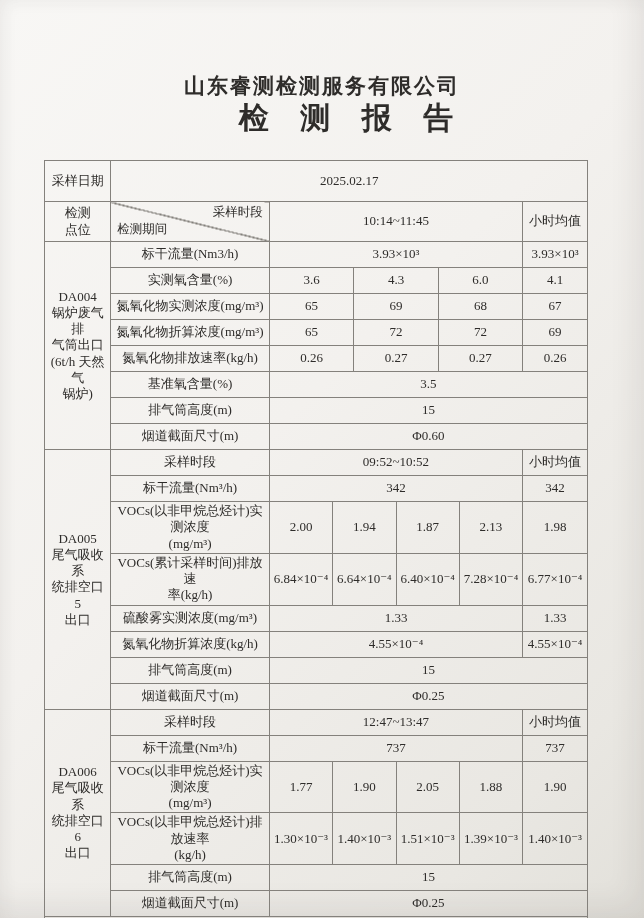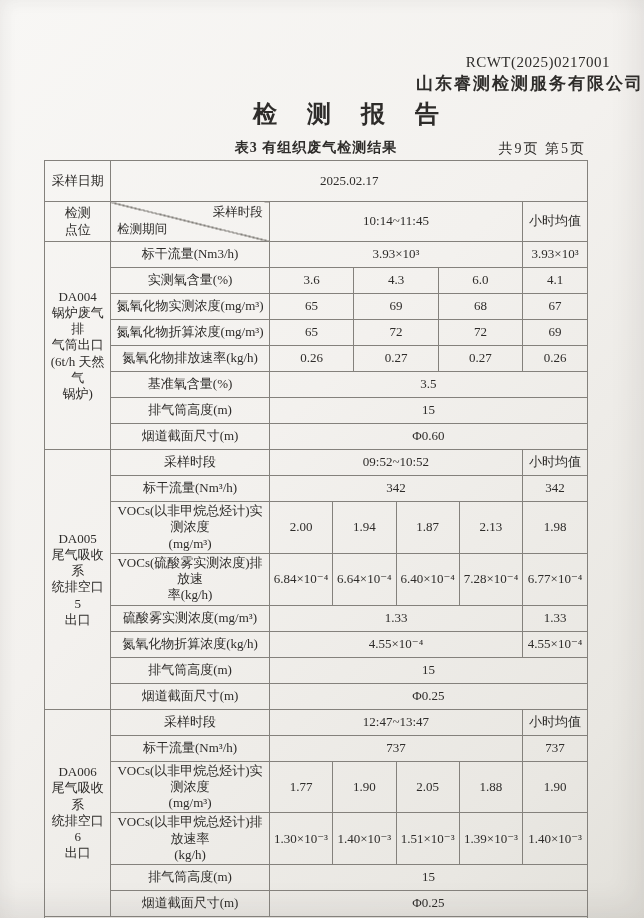--- a/index.html
+++ b/index.html
@@ -12,25 +12,25 @@
     overflow:hidden;
     font-family:"Liberation Serif","DejaVu Serif",serif;
     color:#2e2c2a;
   }
   .report-code{
     position:absolute;top:54px;right:34px;
     font-size:15px;letter-spacing:.5px;
   }
   .company{
     position:absolute;top:72px;left:0;right:0;
-    text-align:right;font-size:17px;font-weight:bold;letter-spacing:2px;
+    text-align:center;font-size:21px;font-weight:bold;letter-spacing:2px;
   }
   .title{
     position:absolute;top:98px;left:0;right:0;
-    text-align:center;font-size:24px;font-weight:bold;letter-spacing:12px;text-indent:12px;margin-left:48px;
+    text-align:center;font-size:30px;font-weight:bold;letter-spacing:12px;text-indent:12px;margin-left:48px;
   }
   .caption-row{position:absolute;top:139px;left:44px;width:544px;height:20px;}
   .caption{
     position:absolute;left:0;right:0;text-align:center;
     font-size:14px;font-weight:bold;letter-spacing:1px;
   }
   .pagination{position:absolute;right:2px;top:1px;font-size:14px;letter-spacing:2px;}
 
   table.results{
     position:absolute;left:44px;top:160px;width:544px;
@@ -60,28 +60,23 @@
   }
   .diag-top{position:absolute;top:3px;right:6px;font-size:12.5px;}
   .diag-bottom{position:absolute;bottom:3px;left:6px;font-size:12.5px;}
   td.rem{font-size:13px;letter-spacing:.5px;}
 </style>
 </head>
 <body>
 
 <div class="page">
 
-  <div class="report-code">RCWT(2025)0217001</div>
   <div class="company">山东睿测检测服务有限公司</div>
   <div class="title">检 测 报 告</div>
 
-  <div class="caption-row">
-    <div class="caption">表3  有组织废气检测结果</div>
-    <div class="pagination">共9页  第5页</div>
-  </div>
 
   <table class="results">
     <colgroup>
       <col style="width:12.2%">
       <col style="width:29.2%">
       <col style="width:3.89%">
         <col style="width:3.89%">
         <col style="width:3.89%">
       <col style="width:3.89%">
         <col style="width:3.89%">
@@ -176,21 +171,21 @@
         <tr class="r-vocs">
           <td class="labs">VOCs(以非甲烷总烃计)实测浓度
 (mg/m³)</td>
           <td colspan="3">2.00</td>
           <td colspan="3">1.94</td>
           <td colspan="3">1.87</td>
           <td colspan="3">2.13</td>
           <td>1.98</td>
         </tr>
         <tr class="r-vocs">
-          <td class="labs">VOCs(硫酸雾实测浓度)排放速
+          <td class="labs">VOCs(累计采样时间)排放速
 率(kg/h)</td>
           <td colspan="3">6.84×10⁻⁴</td>
           <td colspan="3">6.64×10⁻⁴</td>
           <td colspan="3">6.40×10⁻⁴</td>
           <td colspan="3">7.28×10⁻⁴</td>
           <td>6.77×10⁻⁴</td>
         </tr>
         <tr class="r-std">
           <td class="lab">硫酸雾实测浓度(mg/m³)</td>
           <td colspan="12">1.33</td>

